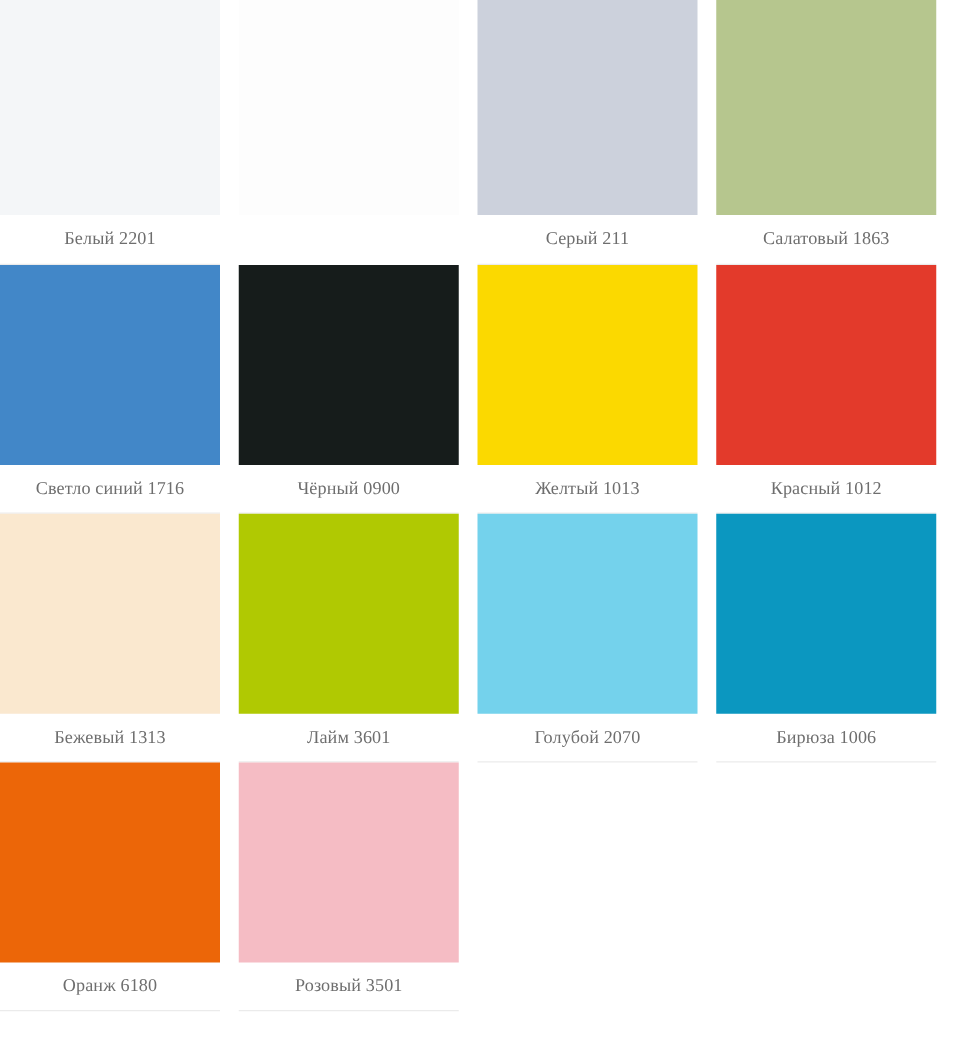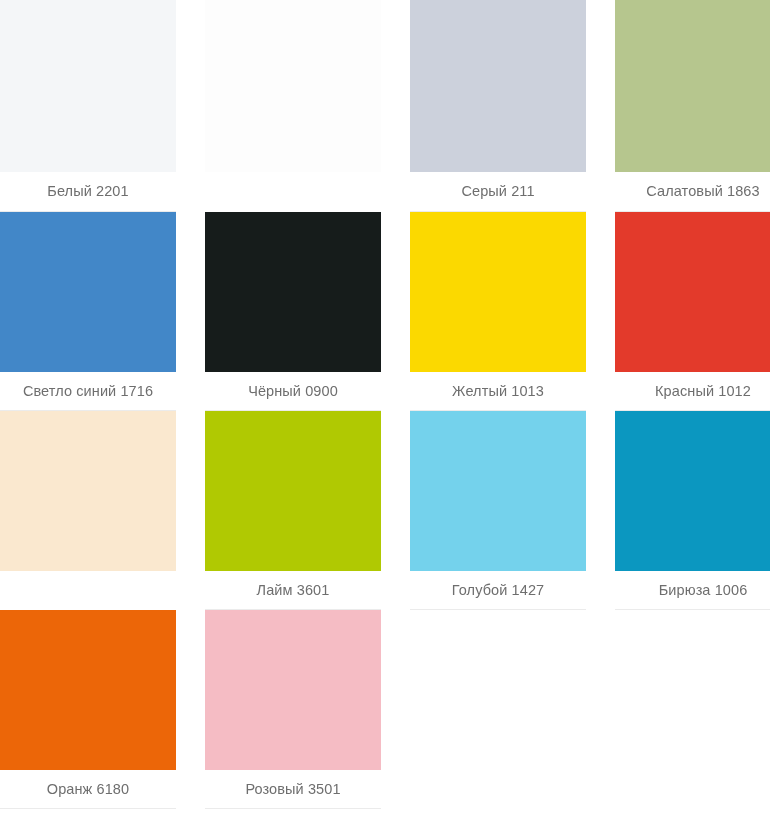--- a/index.html
+++ b/index.html
@@ -10,23 +10,24 @@
   }
   body {
     width: 770px;
     height: 838px;
     font-family: "Liberation Sans", "DejaVu Sans", sans-serif;
     overflow: hidden;
   }
   #palette-grid {
     display: grid;
     grid-template-columns: repeat(4, 176px);
-    column-gap: 29px;
+    column-gap: 15px;
     width: 634px;
     box-sizing: border-box;
+    font-family: Liberation Serif, serif;
   }
   .swatch-cell {
     display: flex;
     flex-direction: column;
     align-items: stretch;
   }
   .swatch-chip {
     width: 176px;
     display: block;
   }
@@ -81,28 +82,29 @@
     <div class="swatch-cell row-2">
       <div class="swatch-chip" style="background-color: rgb(251, 217, 0);"></div>
       <div class="swatch-label">Желтый 1013</div>
     </div>
     <div class="swatch-cell row-2">
       <div class="swatch-chip" style="background-color: rgb(227, 58, 43);"></div>
       <div class="swatch-label">Красный 1012</div>
     </div>
     <div class="swatch-cell row-3">
       <div class="swatch-chip" style="background-color: rgb(250, 232, 207);"></div>
+      <div class="swatch-label">Бежевый 1313</div>
     </div>
     <div class="swatch-cell row-3">
       <div class="swatch-chip" style="background-color: rgb(176, 201, 2);"></div>
       <div class="swatch-label">Лайм 3601</div>
     </div>
     <div class="swatch-cell row-3">
       <div class="swatch-chip" style="background-color: rgb(116, 210, 236);"></div>
-      <div class="swatch-label">Голубой 1427</div>
+      <div class="swatch-label">Голубой 2070</div>
     </div>
     <div class="swatch-cell row-3">
       <div class="swatch-chip" style="background-color: rgb(11, 151, 192);"></div>
       <div class="swatch-label">Бирюза 1006</div>
     </div>
     <div class="swatch-cell row-4">
       <div class="swatch-chip" style="background-color: rgb(236, 102, 8);"></div>
       <div class="swatch-label">Оранж 6180</div>
     </div>
     <div class="swatch-cell row-4">

